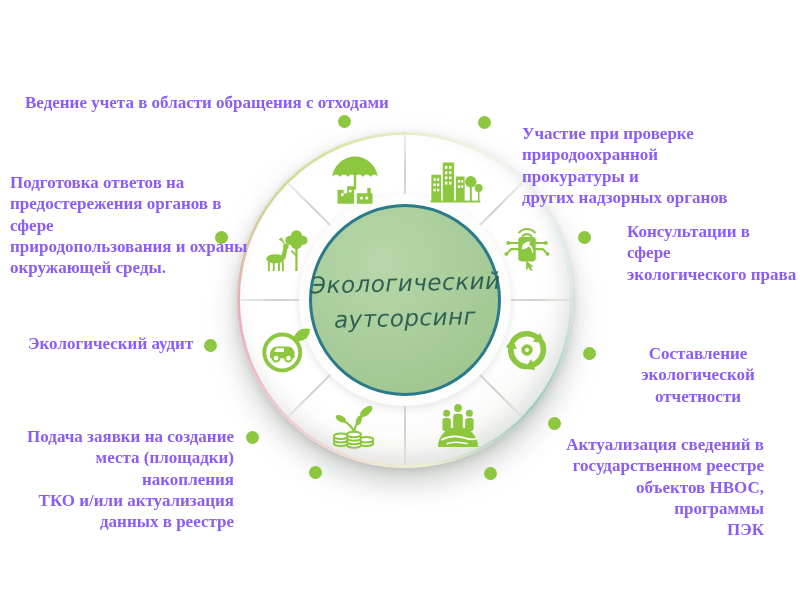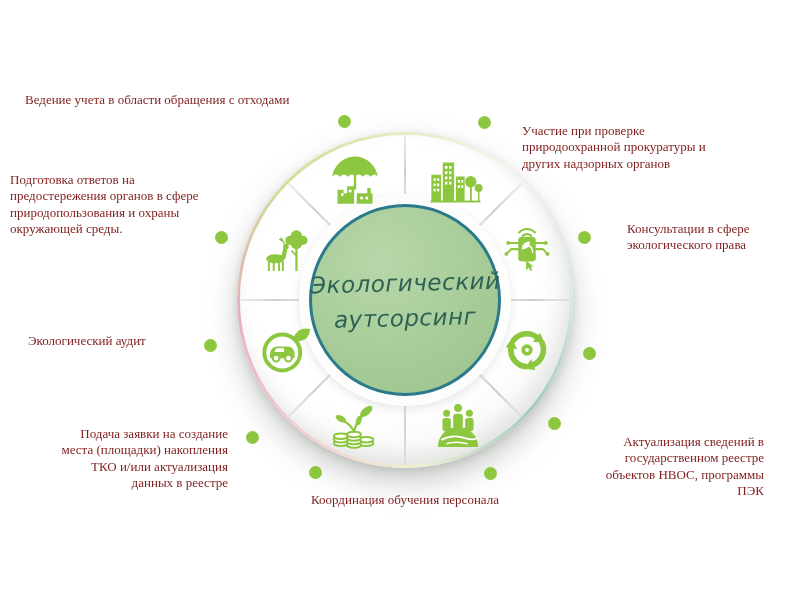--- a/index.html
+++ b/index.html
@@ -56,28 +56,28 @@
   #icon-city     { left:427px; top:152px; }
   #icon-device   { left:499px; top:222px; }
   #icon-recycle  { left:499px; top:322px; }
   #icon-people   { left:430px; top:397px; }
   #icon-coins    { left:326px; top:396px; }
   #icon-car      { left:256px; top:321px; }
   #icon-deer     { left:257px; top:222px; }
 
   
   .label {
-    position:absolute; font-weight:400; font-size:13px; line-height:1.25;
-    color:#7f1d1d; white-space:pre-line;
+    position:absolute; font-weight:700; font-size:17px; line-height:1.25;
+    color:#8b5cf6; white-space:pre-line;
   }
   .nowrap { white-space:nowrap; }
   #lbl-waste    { left:25px;  top:92px; }
   #lbl-resp     { left:10px;  top:172px; width:238px; }
   #lbl-audit    { left:28px;  top:333px; }
-  #lbl-tko      { left:4px;  top:426px; width:224px; text-align:right; }
+  #lbl-tko      { left:10px;  top:426px; width:224px; text-align:right; }
   #lbl-train    { left:283px; top:492px; width:244px; text-align:center; }
   #lbl-insp     { left:522px; top:95px;  width:240px;margin-top:28px; }
   #lbl-consult  { left:627px; top:221px; width:170px; }
   #lbl-report   { left:598px; top:343px; width:200px; text-align:center; }
   #lbl-registry { left:552px; top:434px; width:212px; text-align:right; }
 
   
   .dot { position:absolute; width:13px; height:13px; border-radius:50%; background:#8dc63f; }
   #dot-1  { left:338px; top:115px; }
   #dot-2  { left:478px; top:116px; }
@@ -277,26 +277,27 @@
   <div class="label nowrap" id="lbl-waste">Ведение учета в области обращения с отходами</div>
   <div class="label" id="lbl-resp">Подготовка ответов на
 предостережения органов в сфере
 природопользования и охраны
 окружающей среды.</div>
   <div class="label nowrap" id="lbl-audit">Экологический аудит</div>
   <div class="label" id="lbl-tko">Подача заявки на создание
 места (площадки) накопления
 ТКО и/или актуализация
 данных в реестре</div>
-  <div class="label" id="lbl-train">Координация обучения персонала</div>
   <div class="label" id="lbl-insp">Участие при проверке
 природоохранной прокуратуры и
 других надзорных органов</div>
   <div class="label" id="lbl-consult">Консультации в сфере
 экологического права</div>
+  <div class="label" id="lbl-report">Составление экологической
+отчетности</div>
   <div class="label" id="lbl-registry">Актуализация сведений в
 государственном реестре
 объектов НВОС, программы
 ПЭК</div>
 
   <div class="dot" id="dot-1"></div>
   <div class="dot" id="dot-2"></div>
   <div class="dot" id="dot-3"></div>
   <div class="dot" id="dot-4"></div>
   <div class="dot" id="dot-5"></div>

